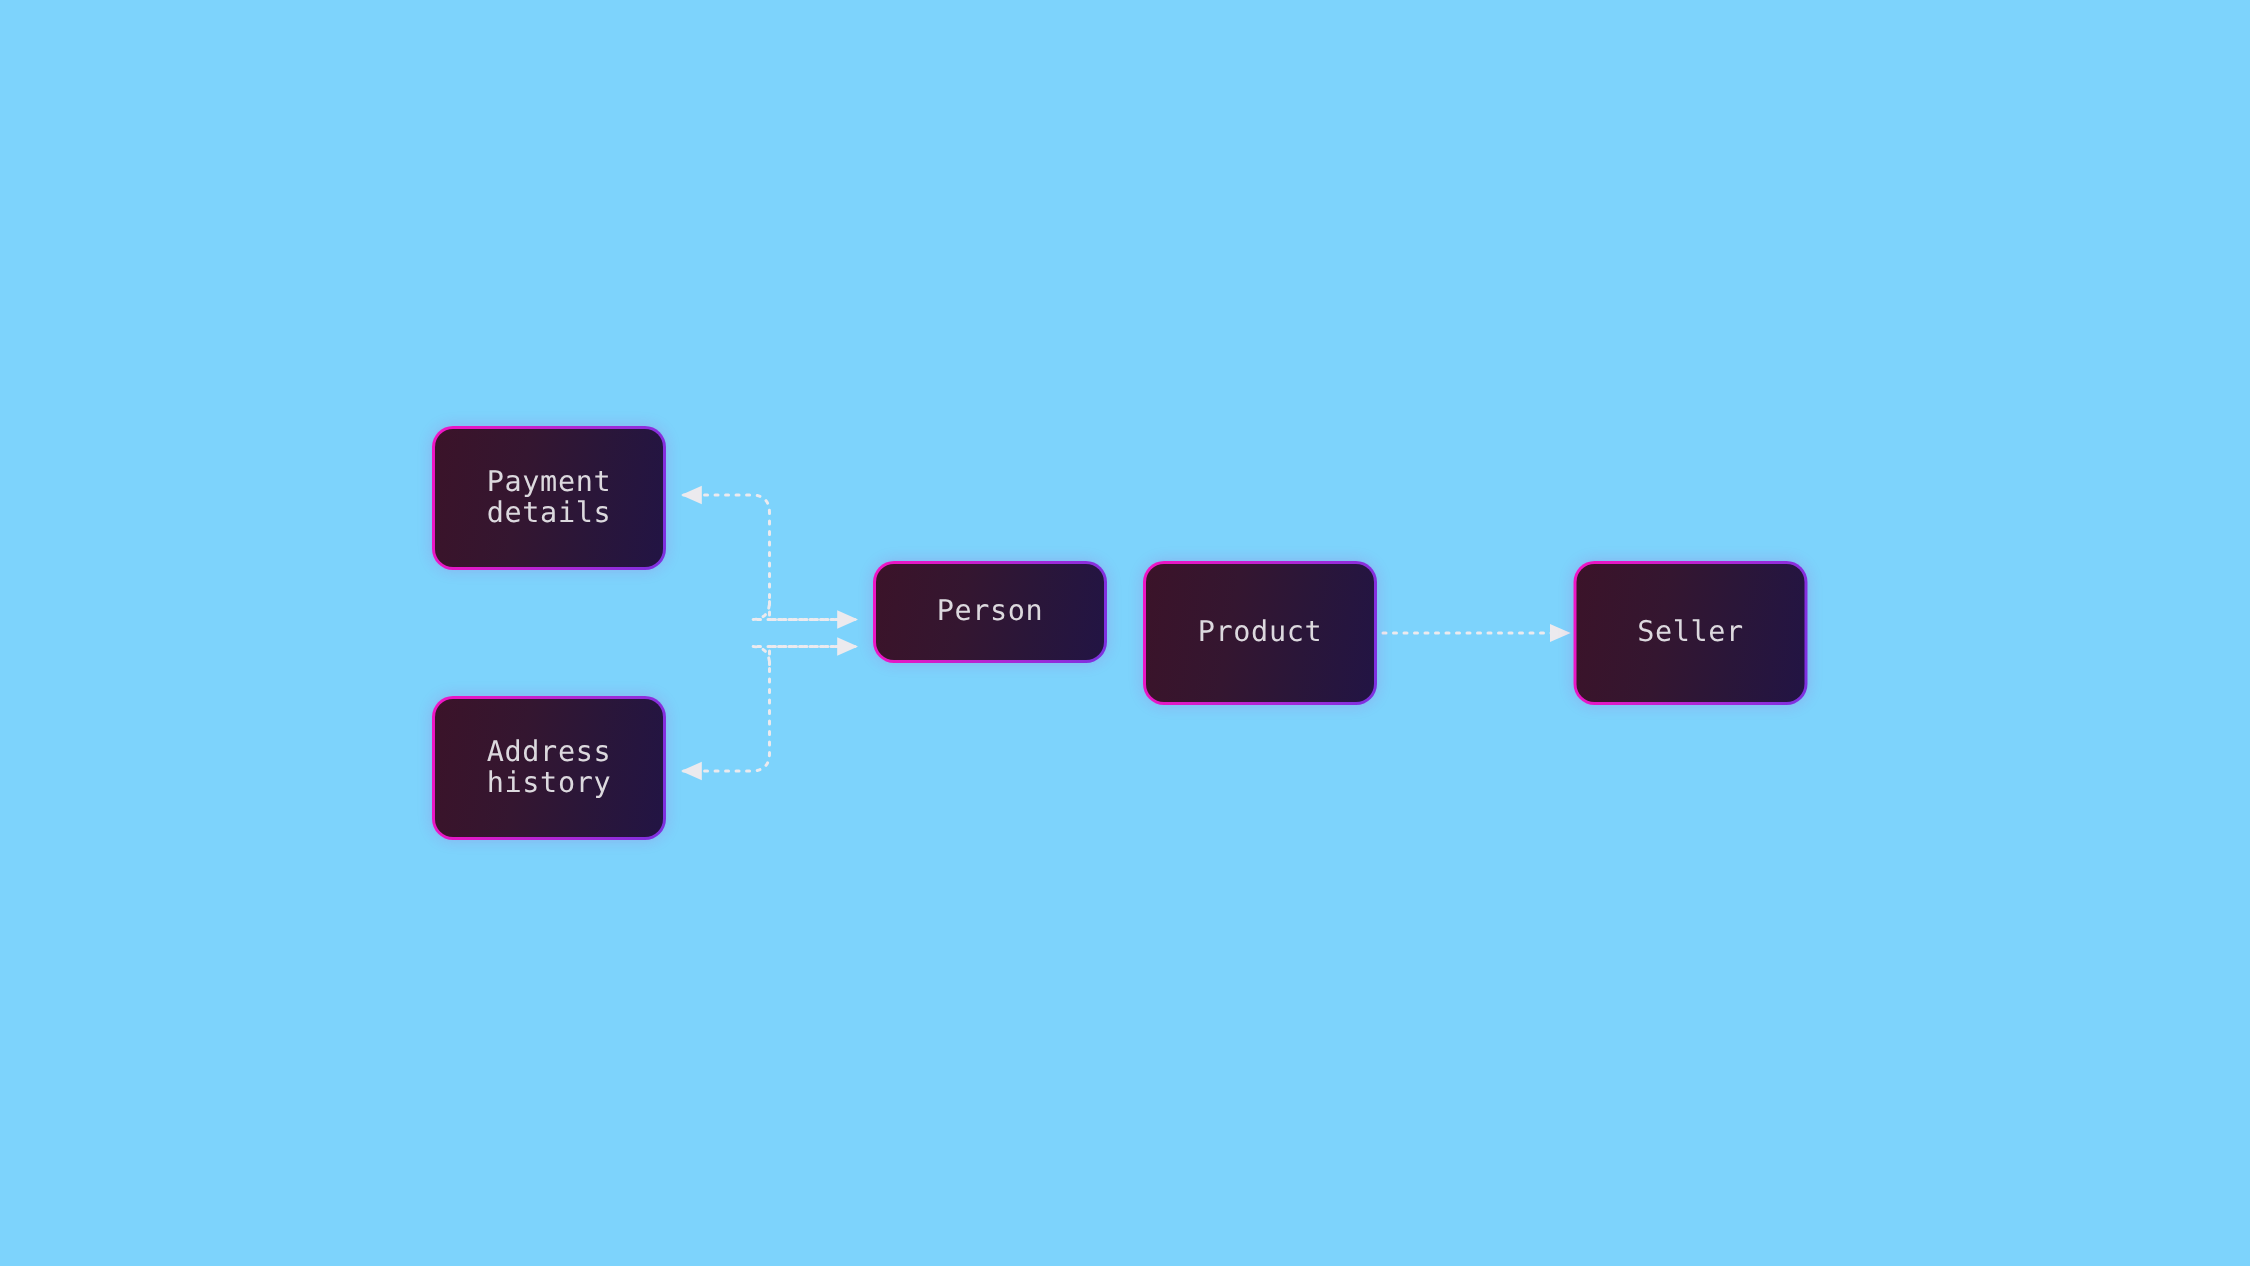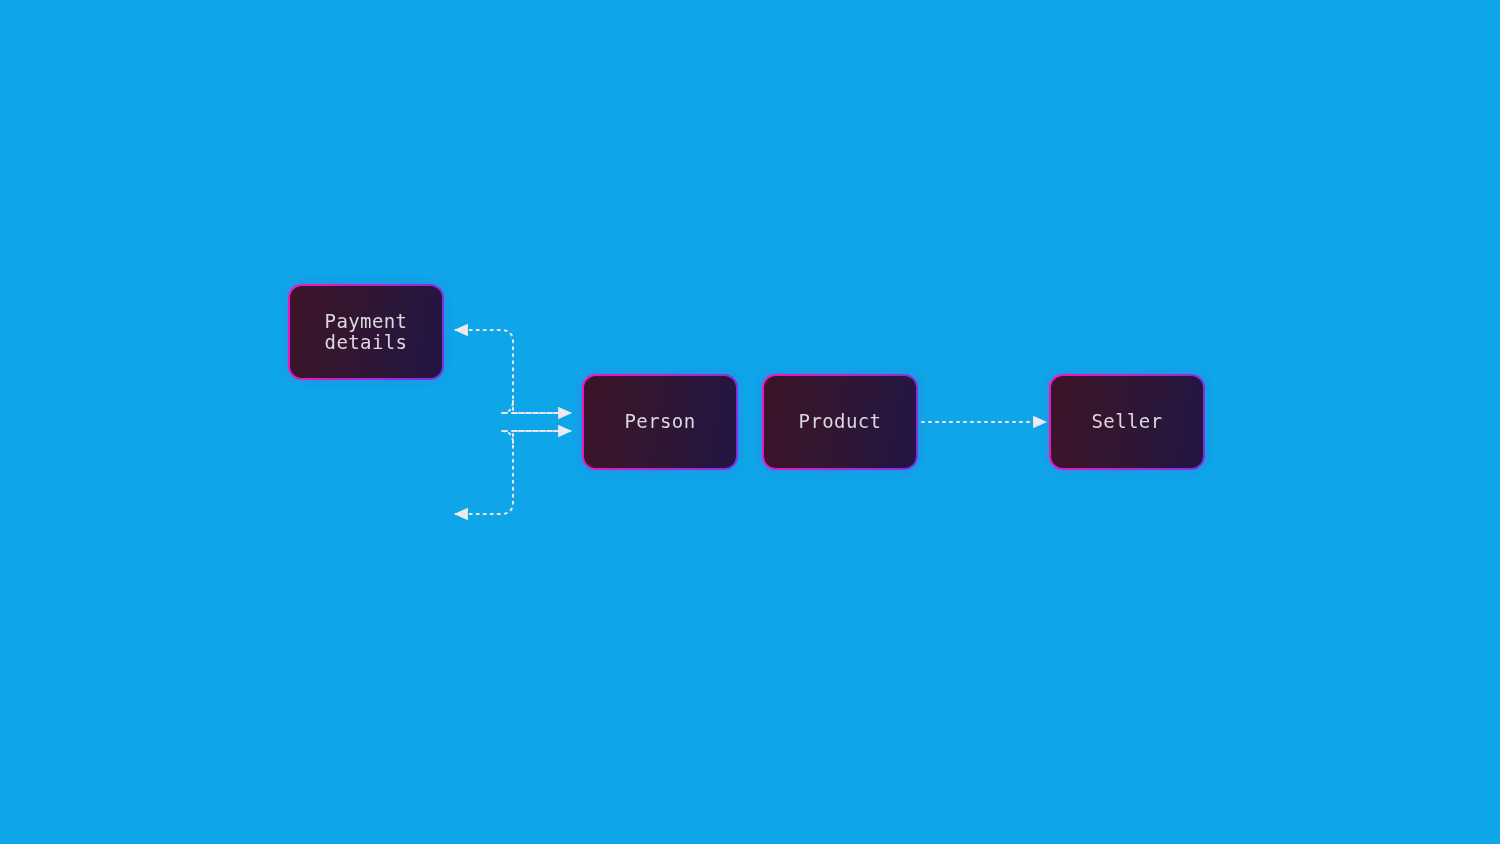--- a/index.html
+++ b/index.html
@@ -8,21 +8,21 @@
     width: 1500px;
     height: 844px;
     background: #141217;
     overflow: hidden;
   }
 
   #canvas {
     position: relative;
     width: 1500px;
     height: 844px;
-    background: #0ea5e9;
+    background: #7dd3fc;
     font-family: "DejaVu Sans Mono", "Liberation Mono", monospace;
   }
 
   #edge-layer {
     position: absolute;
     left: 0;
     top: 0;
     width: 1500px;
     height: 844px;
     pointer-events: none;
@@ -53,21 +53,21 @@
     font-size: 19px;
     line-height: 1.12;
     letter-spacing: 0.4px;
     white-space: pre-line;
     user-select: none;
   }
 
   
   #node-payment-details { left: 288px; top: 284px; width: 156px; height: 96px; }
   #node-address-history { left: 288px; top: 464px; width: 156px; height: 96px; }
-  #node-person          { left: 582px; top: 374px; width: 156px; height: 96px; }
+  #node-person          { left: 582px; top: 374px; width: 156px; height: 68px; }
   #node-product         { left: 762px; top: 374px; width: 156px; height: 96px; }
   #node-seller          { left: 1049px; top: 374px; width: 156px; height: 96px; }
 </style>
 </head>
 <body>
 
 <div id="canvas">
 
   <svg id="edge-layer" viewBox="0 0 1500 844" width="1500" height="844" xmlns="http://www.w3.org/2000/svg">
     <defs>
@@ -93,20 +93,26 @@
     </g>
   </svg>
 
   <div class="node" id="node-payment-details">
     <div class="node-inner">
       <span class="node-label">Payment
 details</span>
     </div>
   </div>
 
+  <div class="node" id="node-address-history">
+    <div class="node-inner">
+      <span class="node-label">Address
+history</span>
+    </div>
+  </div>
 
   <div class="node" id="node-person">
     <div class="node-inner">
       <span class="node-label">Person</span>
     </div>
   </div>
 
   <div class="node" id="node-product">
     <div class="node-inner">
       <span class="node-label">Product</span>

